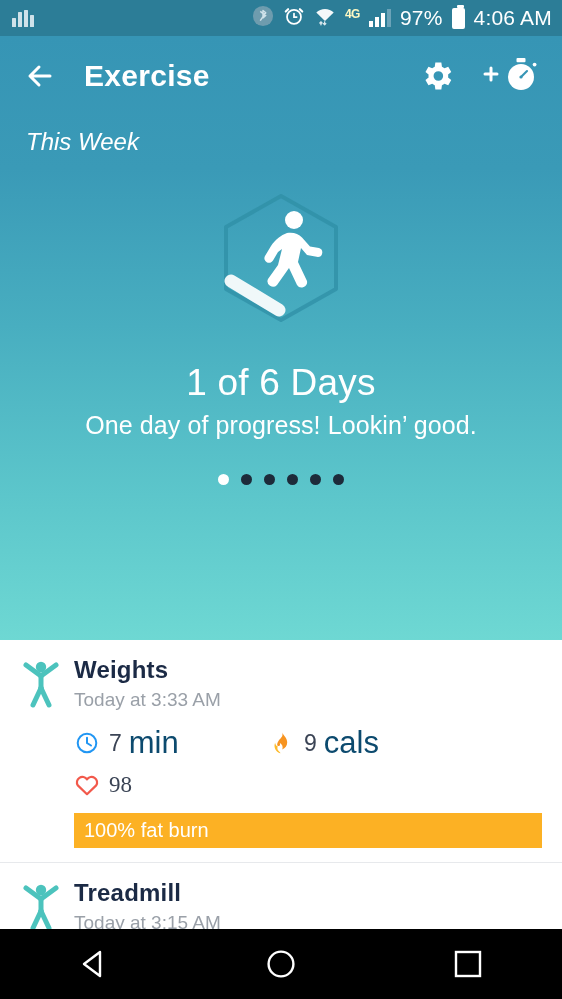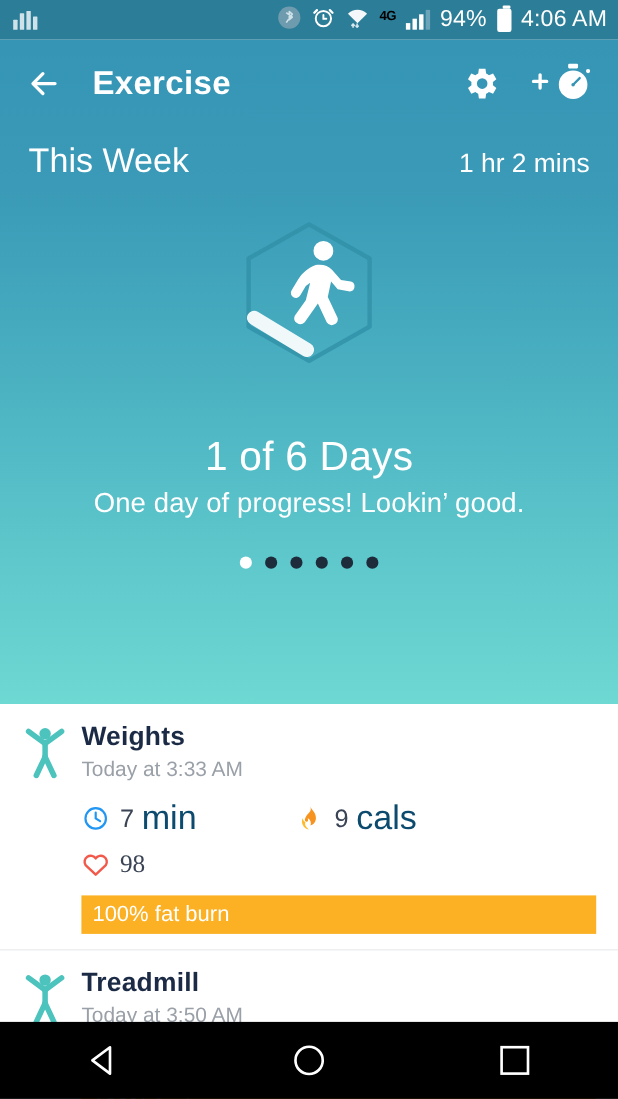--- a/index.html
+++ b/index.html
@@ -22,45 +22,45 @@
   .sb-right { margin-left:auto; display:flex; align-items:center; gap:9px; }
   .sb-text { font-size:21px; letter-spacing:.2px; }
   .eq { display:flex; align-items:flex-end; gap:2.5px; height:17px; }
   .eq i { display:block; width:3.5px; background:#cfe2ea; border-radius:.5px; }
   .eq i:nth-child(1){height:9px;} .eq i:nth-child(2){height:15px;}
   .eq i:nth-child(3){height:17px;} .eq i:nth-child(4){height:12px;}
   .bars { display:flex; align-items:flex-end; gap:2px; height:18px; }
   .bars i { display:block; width:4px; background:#fff; }
   .bars i:nth-child(1){height:6px;} .bars i:nth-child(2){height:10px;}
   .bars i:nth-child(3){height:14px;} .bars i:nth-child(4){height:18px;background:#6ba3b8;}
-  .lte { font-size:12px; font-weight:bold; color:#000000; letter-spacing:-.5px; align-self:flex-start; margin-top:2px;}
+  .lte { font-size:12px; font-weight:bold; color:#fef9c3; letter-spacing:-.5px; align-self:flex-start; margin-top:2px;}
   .batt { width:13px; height:21px; border:2px solid #fff; border-radius:2px; position:relative; background:#fff; }
   .batt::before { content:""; position:absolute; top:-5px; left:3px; width:7px; height:3px; background:#fff; border-radius:1px;}
 
   
   .hero {
     position:relative;
     height:604px;
     background:linear-gradient(180deg,#3695b5 0%, #3a9ab7 22%, #48aec0 48%, #5cc6cb 76%, #6ed8d3 100%);
     color:#fff;
   }
   .appbar { height:80px; display:flex; align-items:center; padding:0 18px; }
   .back-arrow { width:44px; height:44px; position:relative; cursor:pointer; }
   .back-arrow svg { display:block; }
   .apptitle { font-size:30px; font-weight:bold; margin-left:22px; letter-spacing:.3px; }
   .appbar-actions { margin-left:auto; display:flex; align-items:center; gap:26px; padding-right:4px;}
   .icon-btn { cursor:pointer; display:flex; align-items:center; }
   .plus-sw { display:flex; align-items:center; gap:1px; }
 
   .weekrow { display:flex; align-items:baseline; padding:12px 26px 0 26px; }
-  .weekrow .lbl { font-size:31px; }
+  .weekrow .lbl { font-size:24px;font-style:italic; }
   .weekrow .val { margin-left:auto; font-size:24px; }
 
   .badge-wrap { display:flex; justify-content:center; margin-top:22px; }
-  .progress-text { text-align:center; margin-top:48px; }
+  .progress-text { text-align:center; margin-top:24px; }
   .progress-title { font-size:37px; letter-spacing:.2px; }
   .progress-sub { font-size:25px; margin-top:7px; letter-spacing:.1px; }
 
   .dots { display:flex; justify-content:center; gap:12px; margin-top:34px; }
   .dot { width:11px; height:11px; border-radius:50%; background:#1d2b3a; cursor:pointer; }
   .dot.active { background:#ffffff; }
 
   
   .list { background:#fff; }
   .card { padding:16px 0 14px 0; position:relative; }
@@ -128,21 +128,21 @@
             <path d="M11.6 21.6v-3.2M11.6 21.6l-1.2-1.3M11.6 21.6l1.2-1.3" stroke="#dbe9ef" stroke-width="1.5" fill="none" stroke-linecap="round"></path>
           </svg>
       </span>
       <span class="lte">4G</span>
       <span class="bars">
           <i></i>
           <i></i>
           <i></i>
           <i></i>
         </span>
-      <span class="sb-text">94%</span>
+      <span class="sb-text">97%</span>
       <span class="batt"></span>
       <span class="sb-text">4:06 AM</span>
     </div>
   </div>
 
   <div class="hero">
 
     <div class="appbar">
       <span class="back-arrow">
         <svg width="44" height="44" viewBox="0 0 44 44">
@@ -170,21 +170,20 @@
               <path d="M19 22l6-6" stroke="#3695b5" stroke-width="2.1" stroke-linecap="round"></path>
               <circle cx="19" cy="22" r="1.6" fill="#3695b5"></circle>
             </svg>
           </span>
         </span>
       </span>
     </div>
 
     <div class="weekrow">
       <span class="lbl">This Week</span>
-      <span class="val">1 hr 2 mins</span>
     </div>
 
     <div class="badge-wrap">
       <svg width="160" height="160" viewBox="0 0 160 160">
         <path d="M80 18 L135 49 L135 111 L80 142 L25 111 L25 49 Z" fill="none" stroke="#2f8fa6" stroke-width="4" stroke-linejoin="round" opacity=".75"></path>
         <g fill="#ffffff">
           <circle cx="93" cy="42" r="9"></circle>
           <path d="M86 55 c-6 2 -12 7 -16 13 l-6 10 a4.5 4.5 0 008 4.5 l5 -8.5 4 -3 -4 16 -10 14 a5.5 5.5 0 009 6 l12 -17 8 17 a5.5 5.5 0 0010 -4 l-9 -19 3 -14 6 7 11 2 a4.6 4.6 0 001 -9 l-9 -1.5 -8 -9 c-3.5 -4 -9 -5.5 -15 -4.5 z"></path>
         </g>
         <path d="M30 103 L78 132" stroke="#ffffff" stroke-width="13" stroke-linecap="round" opacity=".92"></path>
@@ -271,21 +270,21 @@
                 <path d="M21 17v13"></path>
                 <path d="M21 18L6 7"></path>
                 <path d="M21 18l15-11"></path>
                 <path d="M21 30l-8 17"></path>
                 <path d="M21 30l8 17"></path>
               </g>
             </svg>
         </span>
         <span class="card-titles">
           <div class="card-title">Treadmill</div>
-          <div class="card-time">Today at 3:50 AM</div>
+          <div class="card-time">Today at 3:15 AM</div>
         </span>
       </div>
       <div class="stats hr-row">
         <span class="stat col1">
           <span class="stat-icon">
             <svg width="26" height="24" viewBox="0 0 26 24">
                 <path d="M13 21.2L3.8 12.4A5.4 5.4 0 0113 6.4a5.4 5.4 0 019.2 6z" fill="none" stroke="#f2594b" stroke-width="2.2" stroke-linejoin="round"></path>
               </svg>
           </span>
           <span class="stat-val">132</span>

